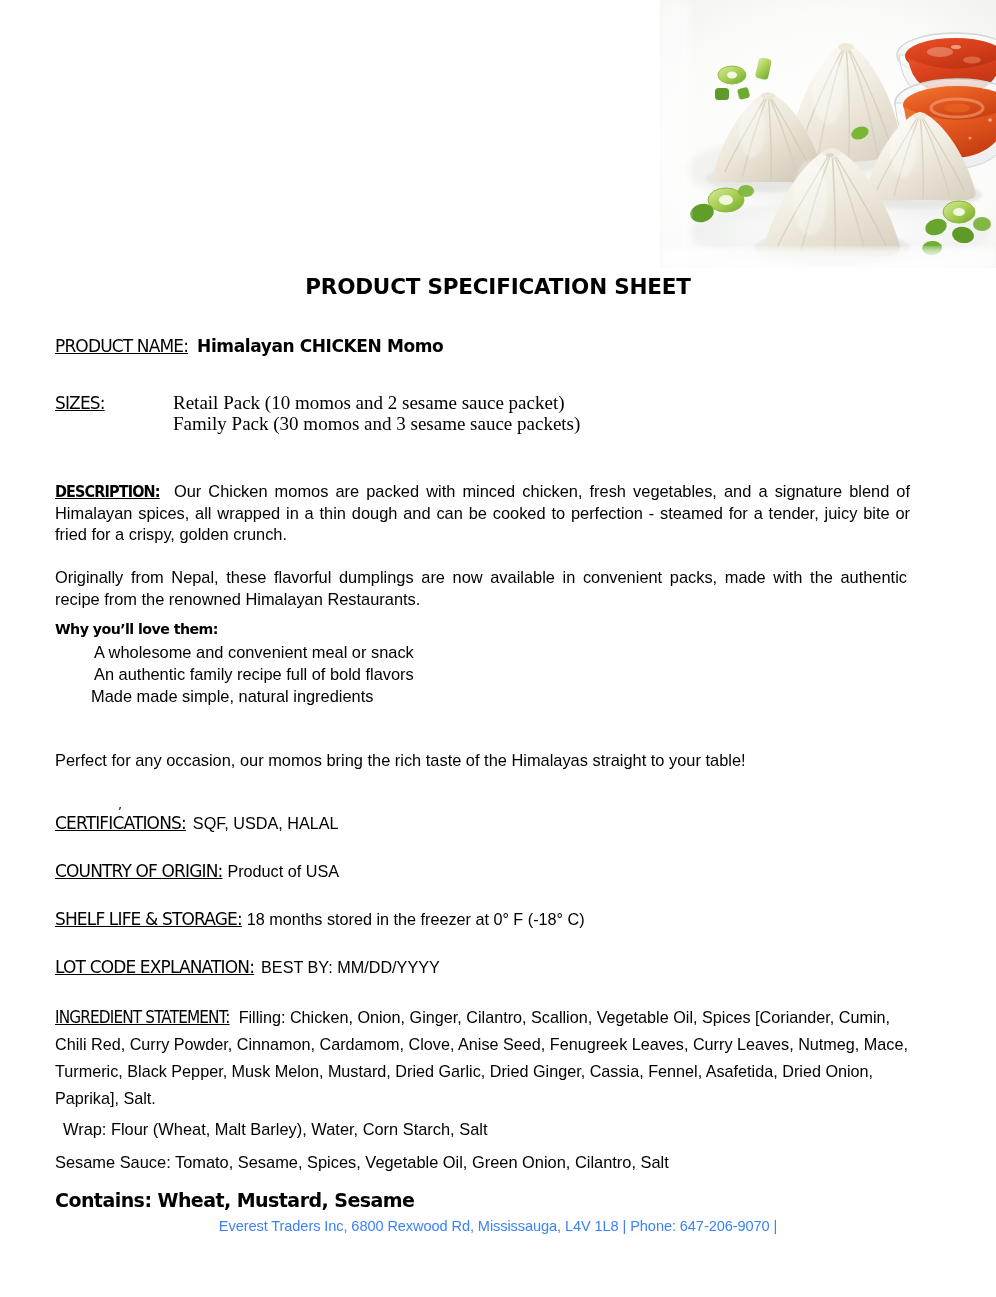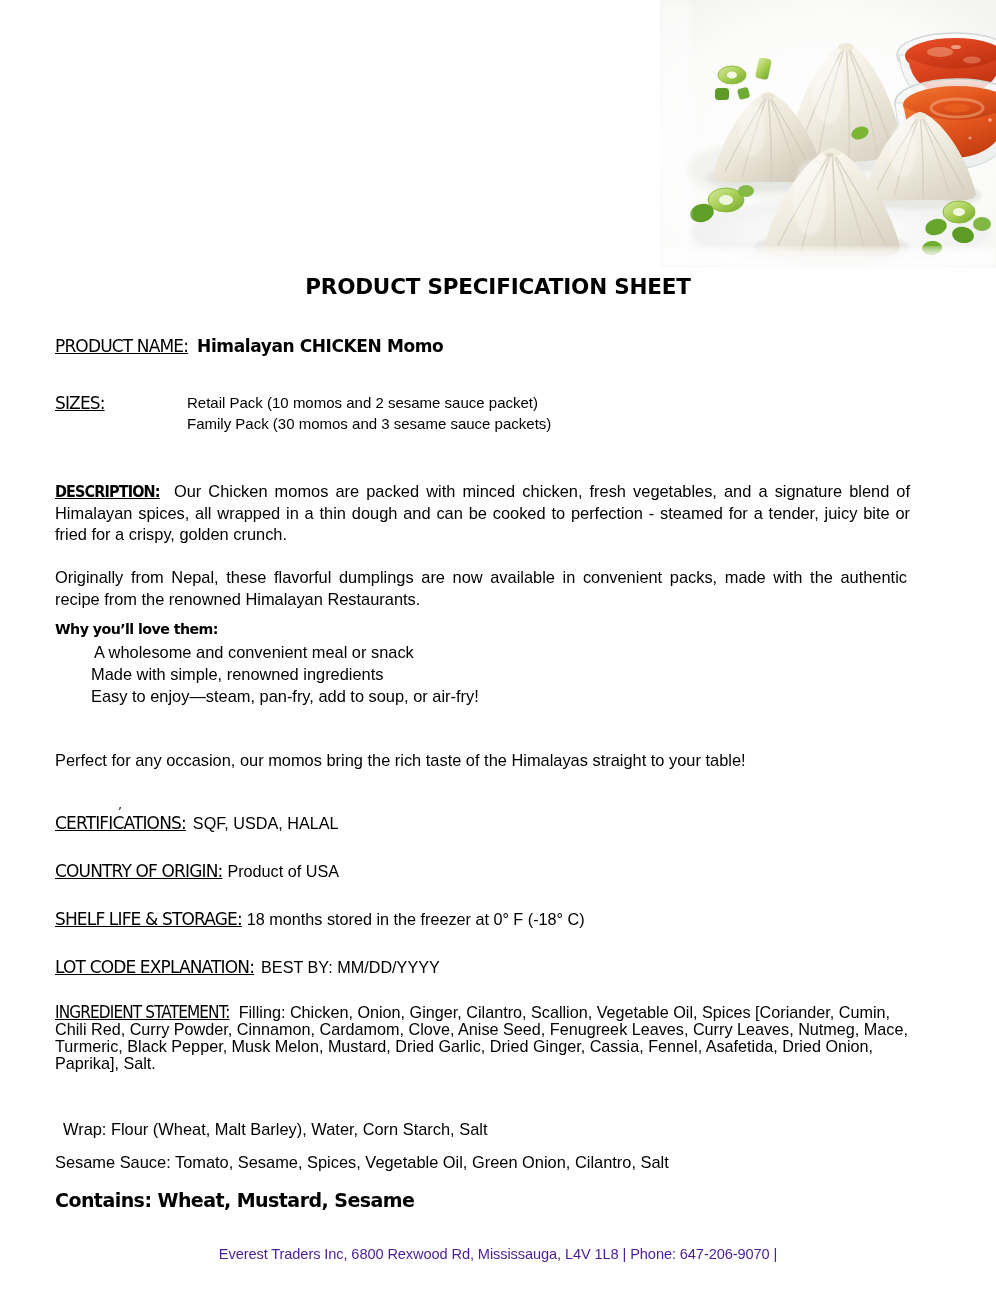--- a/index.html
+++ b/index.html
@@ -82,23 +82,23 @@
   
   #row-sizes {
     position: absolute;
     top: 57px; left: 0px;
     width: 890px;
   }
   #sizes-label { position: absolute; top: 0; left: 0; }
   #sizes-list {
     position: absolute;
     top: 0px;
-    left: 132px;
-    font-family: Liberation Sans, sans-serif;
-    font-size: 15px;
+    left: 118px;
+    font-family: Liberation Serif, serif;
+    font-size: 19px;
     line-height: 20.5px;
   }
 
   
   #block-description {
     position: absolute;
     top: 145px; left: 0px;
     width: 855px;
   }
   .body-text {
@@ -178,21 +178,21 @@
 
   
   #block-ingredients {
     position: absolute;
     top: 668px; left: 0px;
     width: 866px;
   }
   #ingredients-body {
     margin: 0;
     font-size: 16.2px;
-    line-height: 17px;
+    line-height: 27px;
   }
   #ingredients-body .hdr { display: inline; }
   #ing-first { }
 
   #line-wrap {
     position: absolute;
     top: 775px; left: 0px;
     width: 700px;
     margin: 8px;
   }
@@ -401,22 +401,22 @@
 
   <div id="block-description">
     <p id="desc-para1" class="body-text justify"><span class="hdr-sm">DESCRIPTION:</span>&nbsp; <span>Our Chicken momos are packed with minced chicken, fresh vegetables, and a signature blend of Himalayan spices, all wrapped in a thin dough and can be cooked to perfection - steamed for a tender, juicy bite or fried for a crispy, golden crunch.</span></p>
     <p id="desc-para2" class="body-text justify">Originally from Nepal, these flavorful dumplings are now available in convenient packs, made with the authentic recipe from the renowned Himalayan Restaurants.</p>
   </div>
 
   <div id="block-why">
     <div id="why-title">Why you’ll love them:</div>
     <ul id="why-list">
       <li class="body-text indent-more">A wholesome and convenient meal or snack</li>
-      <li class="body-text">Made with simple, renowned ingredients</li>
-      <li class="body-text">Easy to enjoy—steam, pan-fry, add to soup, or air-fry!</li>
+      <li class="body-text indent-more">An authentic family recipe full of bold flavors</li>
+      <li class="body-text">Made made simple, natural ingredients</li>
     </ul>
   </div>
 
   <p id="perfect-line" class="body-text justify">Perfect for any occasion, our momos bring the rich taste of the Himalayas straight to your table!</p>
 
   <div id="stray-mark">,</div>
 
   <div id="row-certifications" class="kv">
     <span class="hdr">CERTIFICATIONS:</span>
     <span class="val body-text">SQF, USDA, HALAL</span>
@@ -440,13 +440,13 @@
   <div id="block-ingredients">
     <p id="ingredients-body" class="body-text"><span class="hdr">INGREDIENT STATEMENT:</span>&nbsp; <span id="ing-first">Filling: Chicken, Onion, Ginger, Cilantro, Scallion, Vegetable Oil, Spices [Coriander, Cumin, Chili Red, Curry Powder, Cinnamon, Cardamom, Clove, Anise Seed, Fenugreek Leaves, Curry Leaves, Nutmeg, Mace, Turmeric, Black Pepper, Musk Melon, Mustard, Dried Garlic, Dried Ginger, Cassia, Fennel, Asafetida, Dried Onion, Paprika], Salt.</span></p>
   </div>
 
   <p id="line-wrap" class="body-text">Wrap: Flour (Wheat, Malt Barley), Water, Corn Starch, Salt</p>
   <p id="line-sauce" class="body-text">Sesame Sauce: Tomato, Sesame, Spices, Vegetable Oil, Green Onion, Cilantro, Salt</p>
   <p id="line-contains">Contains: Wheat, Mustard, Sesame</p>
 
 </div>
 
-<div id="footer" class="body-text" style="color: #4c1d95; margin-top: 28px;">Everest Traders Inc, 6800 Rexwood Rd, Mississauga, L4V 1L8 | Phone: 647-206-9070 |</div>
+<div id="footer" class="body-text" style="color: #3b82f6;">Everest Traders Inc, 6800 Rexwood Rd, Mississauga, L4V 1L8 | Phone: 647-206-9070 |</div>
 
 </body></html>

